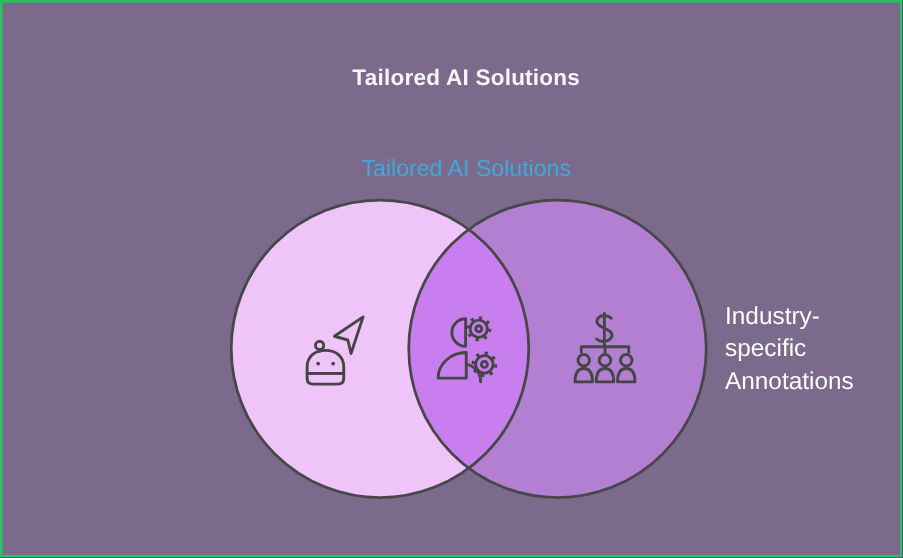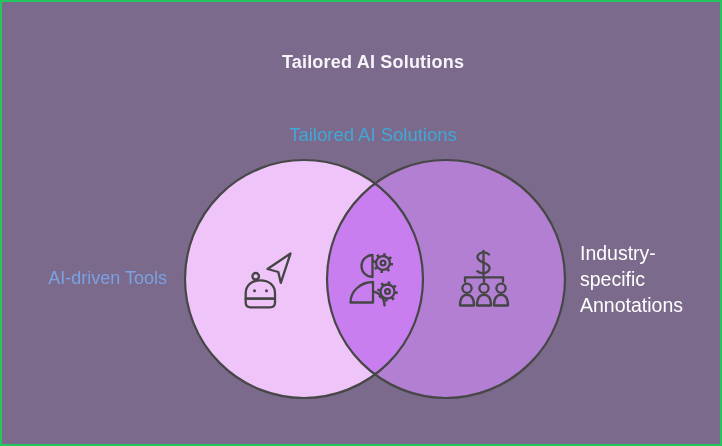--- a/index.html
+++ b/index.html
@@ -84,18 +84,17 @@
       <path d="M458 303.5 C458 296 461 292.8 465 292.8 C469 292.8 472 296 472 303.5 Z"></path>
       <path d="M475 303.5 C475 296 478 292.8 482 292.8 C486 292.8 489 296 489 303.5 Z"></path>
       <path d="M492 303.5 C492 296 495 292.8 499 292.8 C503 292.8 506 296 506 303.5 Z"></path>
     </g>
   </svg>
 
   <div class="title" style="color: rgb(247, 244, 250);">Tailored AI Solutions</div>
 
   <div class="subtitle" style="color: rgb(64, 168, 216);">Tailored AI Solutions</div>
 
-  <div class="label-left" style="color: rgb(122, 162, 227);">AI-driven Tools</div>
 
   <div class="label-right" style="color: #ffffff;">Industry-
 specific
 Annotations</div>
 </div>
 
 </body></html>

